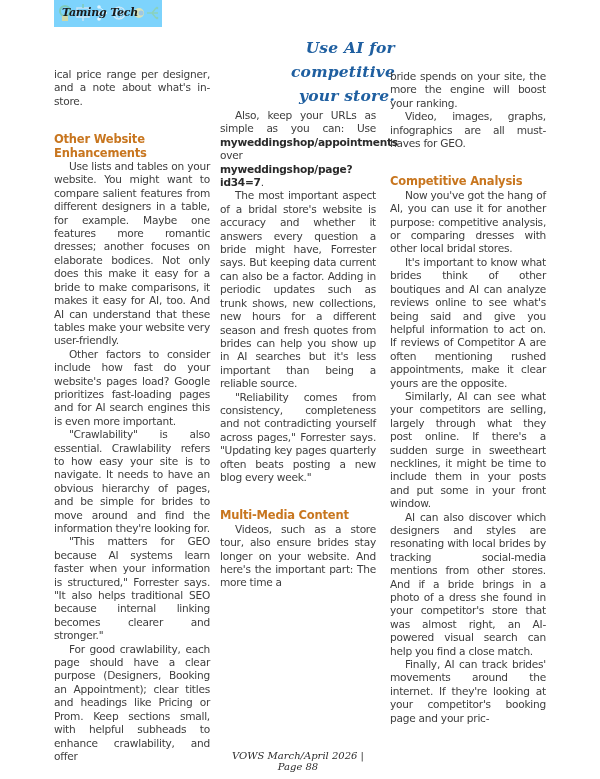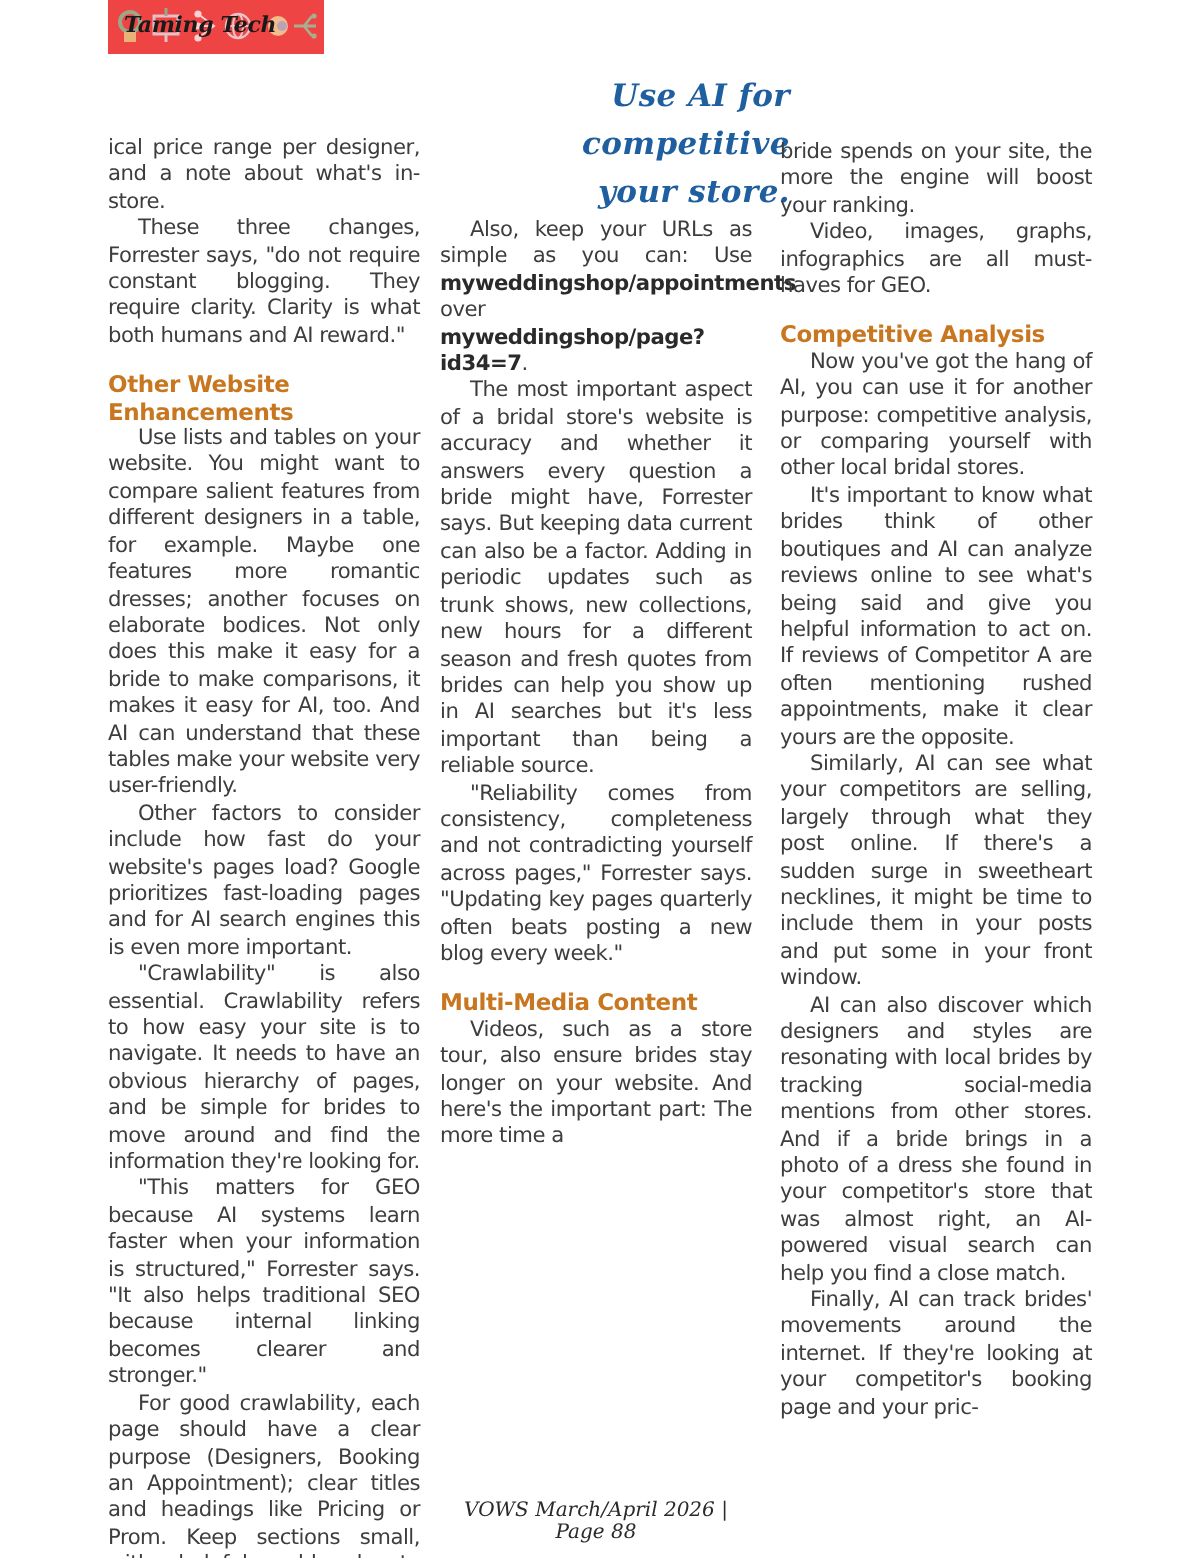--- a/index.html
+++ b/index.html
@@ -1,21 +1,21 @@
 <!DOCTYPE html>
 <html><head>
 <meta charset="utf-8">
 <style>
   * { box-sizing: border-box; margin: 0; padding: 0; }
   html, body { width: 600px; height: 779px; background: #ffffff; overflow: hidden; }
   body { position: relative; font-family: "DejaVu Sans", sans-serif; color: #3a3a3a; }
 
   .banner {
     position: absolute; left: 54px; top: 0; width: 108px; height: 27px;
-    background: #ef4444; overflow: hidden;
+    background: #7dd3fc; overflow: hidden;
   }
   .banner .icons { position: absolute; inset: 0; }
   .banner .ico { position: absolute; top: 3px; width: 14px; height: 20px; opacity: 0.75; }
   .banner-title {
     position: absolute; left: 8px; top: 6px;
     font-family: "DejaVu Serif", serif; font-style: italic; font-weight: bold;
     font-size: 11px; color: #1a1a1a; letter-spacing: -0.2px;
   }
 
   .pullquote {
@@ -31,21 +31,21 @@
     font-family: "DejaVu Sans", sans-serif; letter-spacing: -0.25px;
   }
   .col1 { left: 54px; top: 68px; width: 156px; }
   .col2 { left: 220px; top: 109px; width: 156px; }
   .col3 { left: 390px; top: 70px; width: 156px; }
 
   .col p { text-indent: 15px; }
   .col p.noindent { text-indent: 0; }
   .col h3 {
     color: #c8761f; font-size: 11.5px; line-height: 13.4px; font-weight: bold;
-    margin-top: 11px; text-align: left; letter-spacing: -0.2px;
+    margin-top: 25px; text-align: left; letter-spacing: -0.2px;
   }
   .col b { color: #2a2a2a; }
 
   .footer {
     position: absolute; left: 220px; top: 750px; width: 156px; text-align: center;
     font-family: "DejaVu Serif", serif; font-style: italic; font-size: 10px; color: #2a2a2a;
   }
 </style>
 </head>
 <body>
@@ -85,41 +85,40 @@
   <div class="banner-title">Taming Tech</div>
 </div>
 
 <div class="pullquote">
   <div>Use AI for competitive</div>
   <div>your store.</div>
 </div>
 
 <div class="col col1">
   <p class="noindent">ical price range per designer, and a note about what's in-store.</p>
-  <p>These three changes, Forrester says, "do not require constant blogging. They require clarity. Clarity is what both humans and AI reward."</p>
   <h3>Other Website Enhancements</h3>
   <p>Use lists and tables on your website. You might want to compare salient features from different designers in a table, for example. Maybe one features more romantic dresses; another focuses on elaborate bodices. Not only does this make it easy for a bride to make comparisons, it makes it easy for AI, too. And AI can understand that these tables make your website very user-friendly.</p>
   <p>Other factors to consider include how fast do your website's pages load? Google prioritizes fast-loading pages and for AI search engines this is even more important.</p>
   <p>"Crawlability" is also essential. Crawlability refers to how easy your site is to navigate. It needs to have an obvious hierarchy of pages, and be simple for brides to move around and find the information they're looking for.</p>
   <p>"This matters for GEO because AI systems learn faster when your information is structured," Forrester says. "It also helps traditional SEO because internal linking becomes clearer and stronger."</p>
   <p>For good crawlability, each page should have a clear purpose (Designers, Booking an Appointment); clear titles and headings like Pricing or Prom. Keep sections small, with helpful subheads to enhance crawlability, and offer</p>
 </div>
 
 <div class="col col2">
   <p><span>Also, keep your URLs as simple as you can: Use </span><b>myweddingshop/appointments</b><span> over </span><b>myweddingshop/page?id34=7</b><span>.</span></p>
   <p>The most important aspect of a bridal store's website is accuracy and whether it answers every question a bride might have, Forrester says. But keeping data current can also be a factor. Adding in periodic updates such as trunk shows, new collections, new hours for a different season and fresh quotes from brides can help you show up in AI searches but it's less important than being a reliable source.</p>
   <p>"Reliability comes from consistency, completeness and not contradicting yourself across pages," Forrester says. "Updating key pages quarterly often beats posting a new blog every week."</p>
   <h3>Multi-Media Content</h3>
   <p>Videos, such as a store tour, also ensure brides stay longer on your website. And here's the important part: The more time a</p>
 </div>
 
 <div class="col col3">
   <p class="noindent">bride spends on your site, the more the engine will boost your ranking.</p>
   <p>Video, images, graphs, infographics are all must-haves for GEO.</p>
   <h3>Competitive Analysis</h3>
-  <p>Now you've got the hang of AI, you can use it for another purpose: competitive analysis, or comparing yourself with other local bridal stores.</p>
+  <p>Now you've got the hang of AI, you can use it for another purpose: competitive analysis, or comparing dresses with other local bridal stores.</p>
   <p>It's important to know what brides think of other boutiques and AI can analyze reviews online to see what's being said and give you helpful information to act on. If reviews of Competitor A are often mentioning rushed appointments, make it clear yours are the opposite.</p>
   <p>Similarly, AI can see what your competitors are selling, largely through what they post online. If there's a sudden surge in sweetheart necklines, it might be time to include them in your posts and put some in your front window.</p>
   <p>AI can also discover which designers and styles are resonating with local brides by tracking social-media mentions from other stores. And if a bride brings in a photo of a dress she found in your competitor's store that was almost right, an AI-powered visual search can help you find a close match.</p>
   <p>Finally, AI can track brides' movements around the internet. If they're looking at your competitor's booking page and your pric-</p>
 </div>
 
 <div class="footer">VOWS March/April 2026 | Page 88</div>
 
 </body></html>

